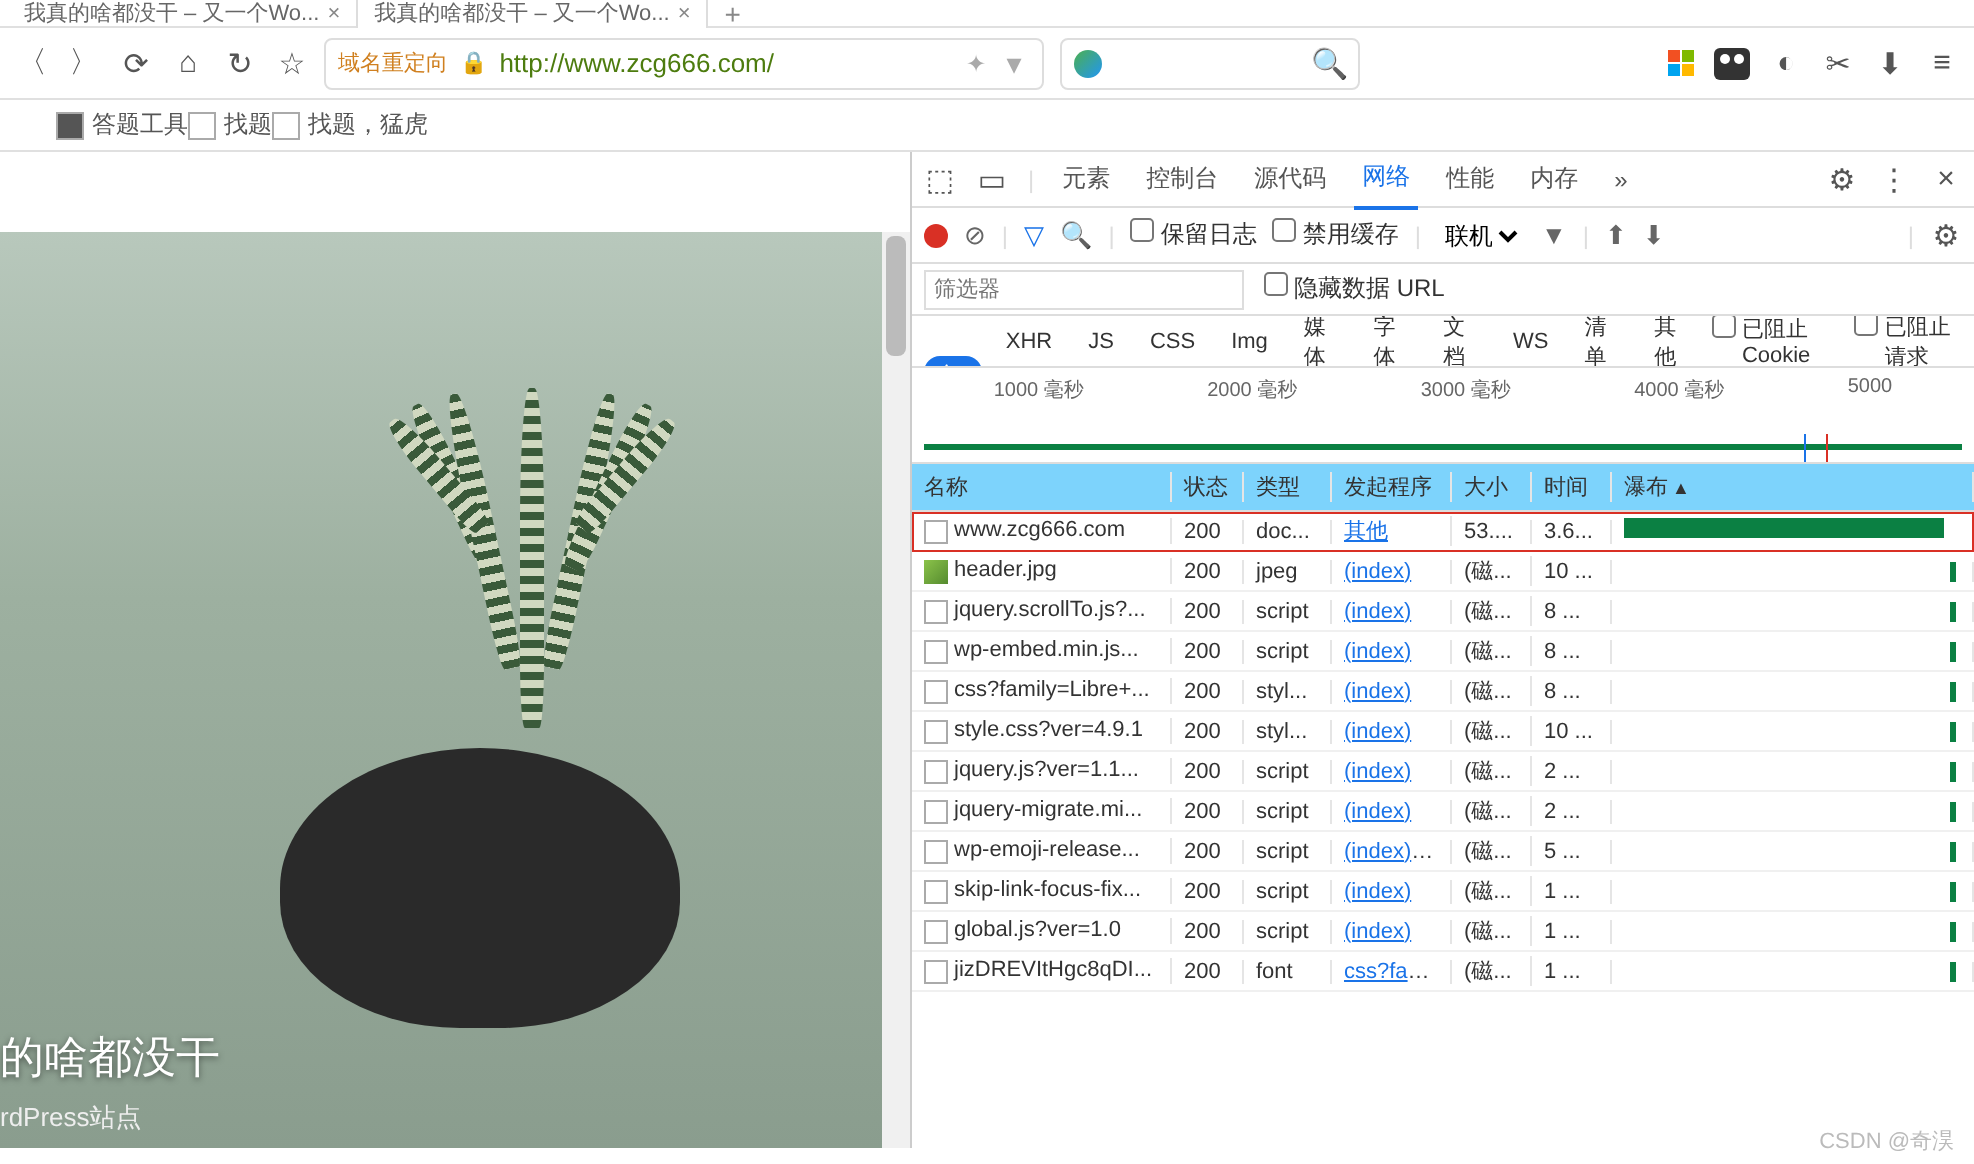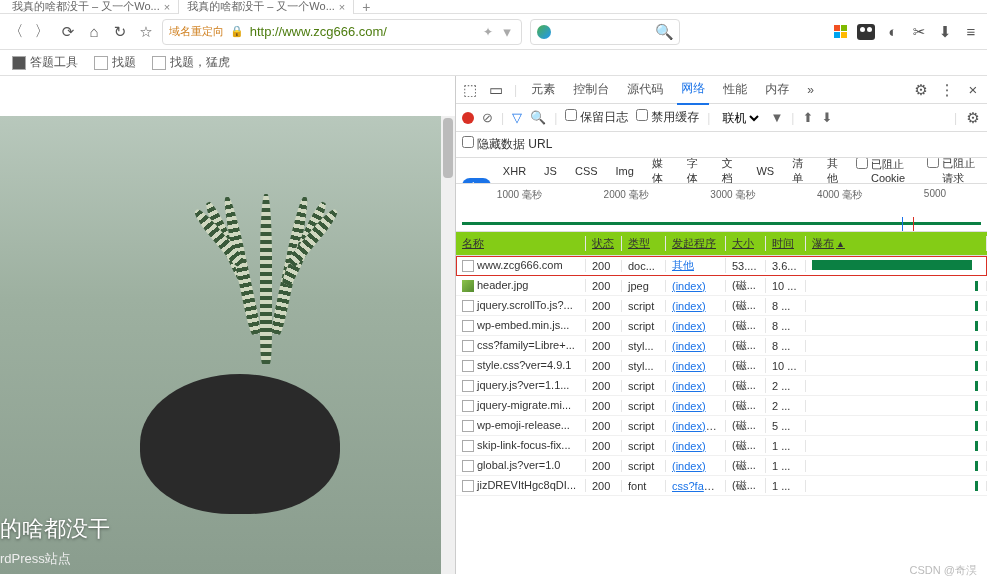--- a/index.html
+++ b/index.html
@@ -26,21 +26,21 @@
 .ms-icon { display: grid; grid-template-columns: 6px 6px; gap: 1px; }
 .ms-icon span:nth-child(1){background:#f25022;width:6px;height:6px;}
 .ms-icon span:nth-child(2){background:#7fba00;width:6px;height:6px;}
 .ms-icon span:nth-child(3){background:#00a4ef;width:6px;height:6px;}
 .ms-icon span:nth-child(4){background:#ffb900;width:6px;height:6px;}
 .ext-icon { width: 18px; height: 16px; background: #333; border-radius: 3px; position: relative; }
 .ext-icon::before, .ext-icon::after { content:''; position:absolute; width:5px; height:5px; background:#fff; border-radius:50%; top:3px; }
 .ext-icon::before{left:3px;} .ext-icon::after{right:3px;}
 
 
-.bookmark-bar { height: 26px; display: flex; align-items: center; padding: 0 12px; gap: 16px; border-bottom: 1px solid #e0e0e0; font-size: 12px; color: #555; }
+.bookmark-bar { height: 26px; display: flex; align-items: center; padding: 0 28px; border-bottom: 1px solid #e0e0e0; font-size: 12px; color: #555; }
 .bm-item { display: flex; align-items: center; gap: 4px; }
 .bm-ico { width: 14px; height: 14px; border: 1px solid #aaa; display: inline-block; }
 
 
 .content { display: flex; height: 498px; }
 .page-side { width: 455px; position: relative; overflow: hidden; background: linear-gradient(180deg, #b8c8bc 0%, #9db0a0 40%, #8a9d8e 100%); margin-top: 40px; }
 .page-img { position:absolute; inset:0; }
 .plant-pot { position:absolute; bottom:60px; left:140px; width:200px; height:140px; background:#2a2a2a; border-radius:50% 50% 45% 45%; }
 .plant { position:absolute; bottom:180px; left:200px; width:100px; height:200px; }
 .leaf { position:absolute; width:12px; height:90px; background:repeating-linear-gradient(0deg,#3a5a3a 0 4px,#d0d8c0 4px 8px); border-radius:40% 40% 20% 20%; transform-origin:bottom center; }
@@ -66,21 +66,21 @@
 .dt-types { height: 26px; display:flex; align-items:center; padding:0 6px; gap:6px; border-bottom:1px solid #ddd; font-size:11px; flex-wrap:nowrap; overflow:hidden; }
 .type-pill { padding:2px 6px; border-radius:8px; cursor:pointer; }
 .type-pill.active { background:#1a73e8; color:#fff;margin-top:48px; }
 .dt-timeline { height: 48px; border-bottom:1px solid #ddd; position:relative; padding-top:4px; }
 .tl-labels { display:flex; justify-content:space-around; font-size:10px; color:#666; padding:0 10px; }
 .tl-track { position:absolute; bottom:6px; left:6px; right:6px; height:3px; background:#0b8043; }
 .tl-marker { position:absolute; bottom:0; width:1px; height:14px; }
 .tl-blue { background:#1a73e8; left:84%; }
 .tl-red { background:#d93025; left:86%; }
 .dt-table { flex:1; overflow:auto; }
-.dt-head { display:flex; height:24px; background:#84cc16; border-bottom:1px solid #ddd; font-size:11px; align-items:center;text-decoration:underline; }
+.dt-head { display:flex; height:24px; background:#7dd3fc; border-bottom:1px solid #ddd; font-size:11px; align-items:center; }
 .dt-head > div, .dt-row > div { padding:0 6px; border-right:1px solid #e5e5e5; overflow:hidden; white-space:nowrap; text-overflow:ellipsis; }
 .c-name{width:130px;} .c-status{width:36px;} .c-type{width:44px;} .c-init{width:60px;} .c-size{width:40px;} .c-time{width:40px;} .c-wf{flex:1;}
 .dt-row { display:flex; height:20px; align-items:center; font-size:11px; border-bottom:1px solid #f0f0f0; }
 .dt-row.sel-row { outline:1px solid #d93025; outline-offset:-1px; }
 .init-link { color:#1a73e8; text-decoration:underline; cursor:pointer; }
 .wf-bar { height:10px; background:#0b8043; display:inline-block; }
 .wf-tiny { width:3px; height:10px; background:#0b8043; display:inline-block; float:right; margin-right:2px; }
 .row-ico { width:12px; height:12px; border:1px solid #aaa; display:inline-block; margin-right:3px; vertical-align:middle; }
 .row-ico.img { background:linear-gradient(135deg,#8bc34a,#558b2f); border:none; }
 .watermark { position:absolute; bottom:4px; right:10px; font-size:11px; color:#bbb; }
@@ -209,20 +209,21 @@
       <select class="sel"><option>联机</option></select>
       <span class="tb-ico">▼</span>
       <span style="color:#ddd;">|</span>
       <span class="tb-ico">⬆</span>
       <span class="tb-ico">⬇</span>
       <span style="margin-left:auto;color:#ddd;">|</span>
       <span class="nav-icon">⚙</span>
     </div>
 
     <div class="dt-filter-row">
+      <input class="filter-input" placeholder="筛选器" style="">
       <label class="chk">
           <input type="checkbox" style="">
           <span>隐藏数据 URL</span>
         </label>
     </div>
 
     <div class="dt-types">
       <span class="type-pill active">全部</span>
       <span class="type-pill">XHR</span>
       <span class="type-pill">JS</span>

